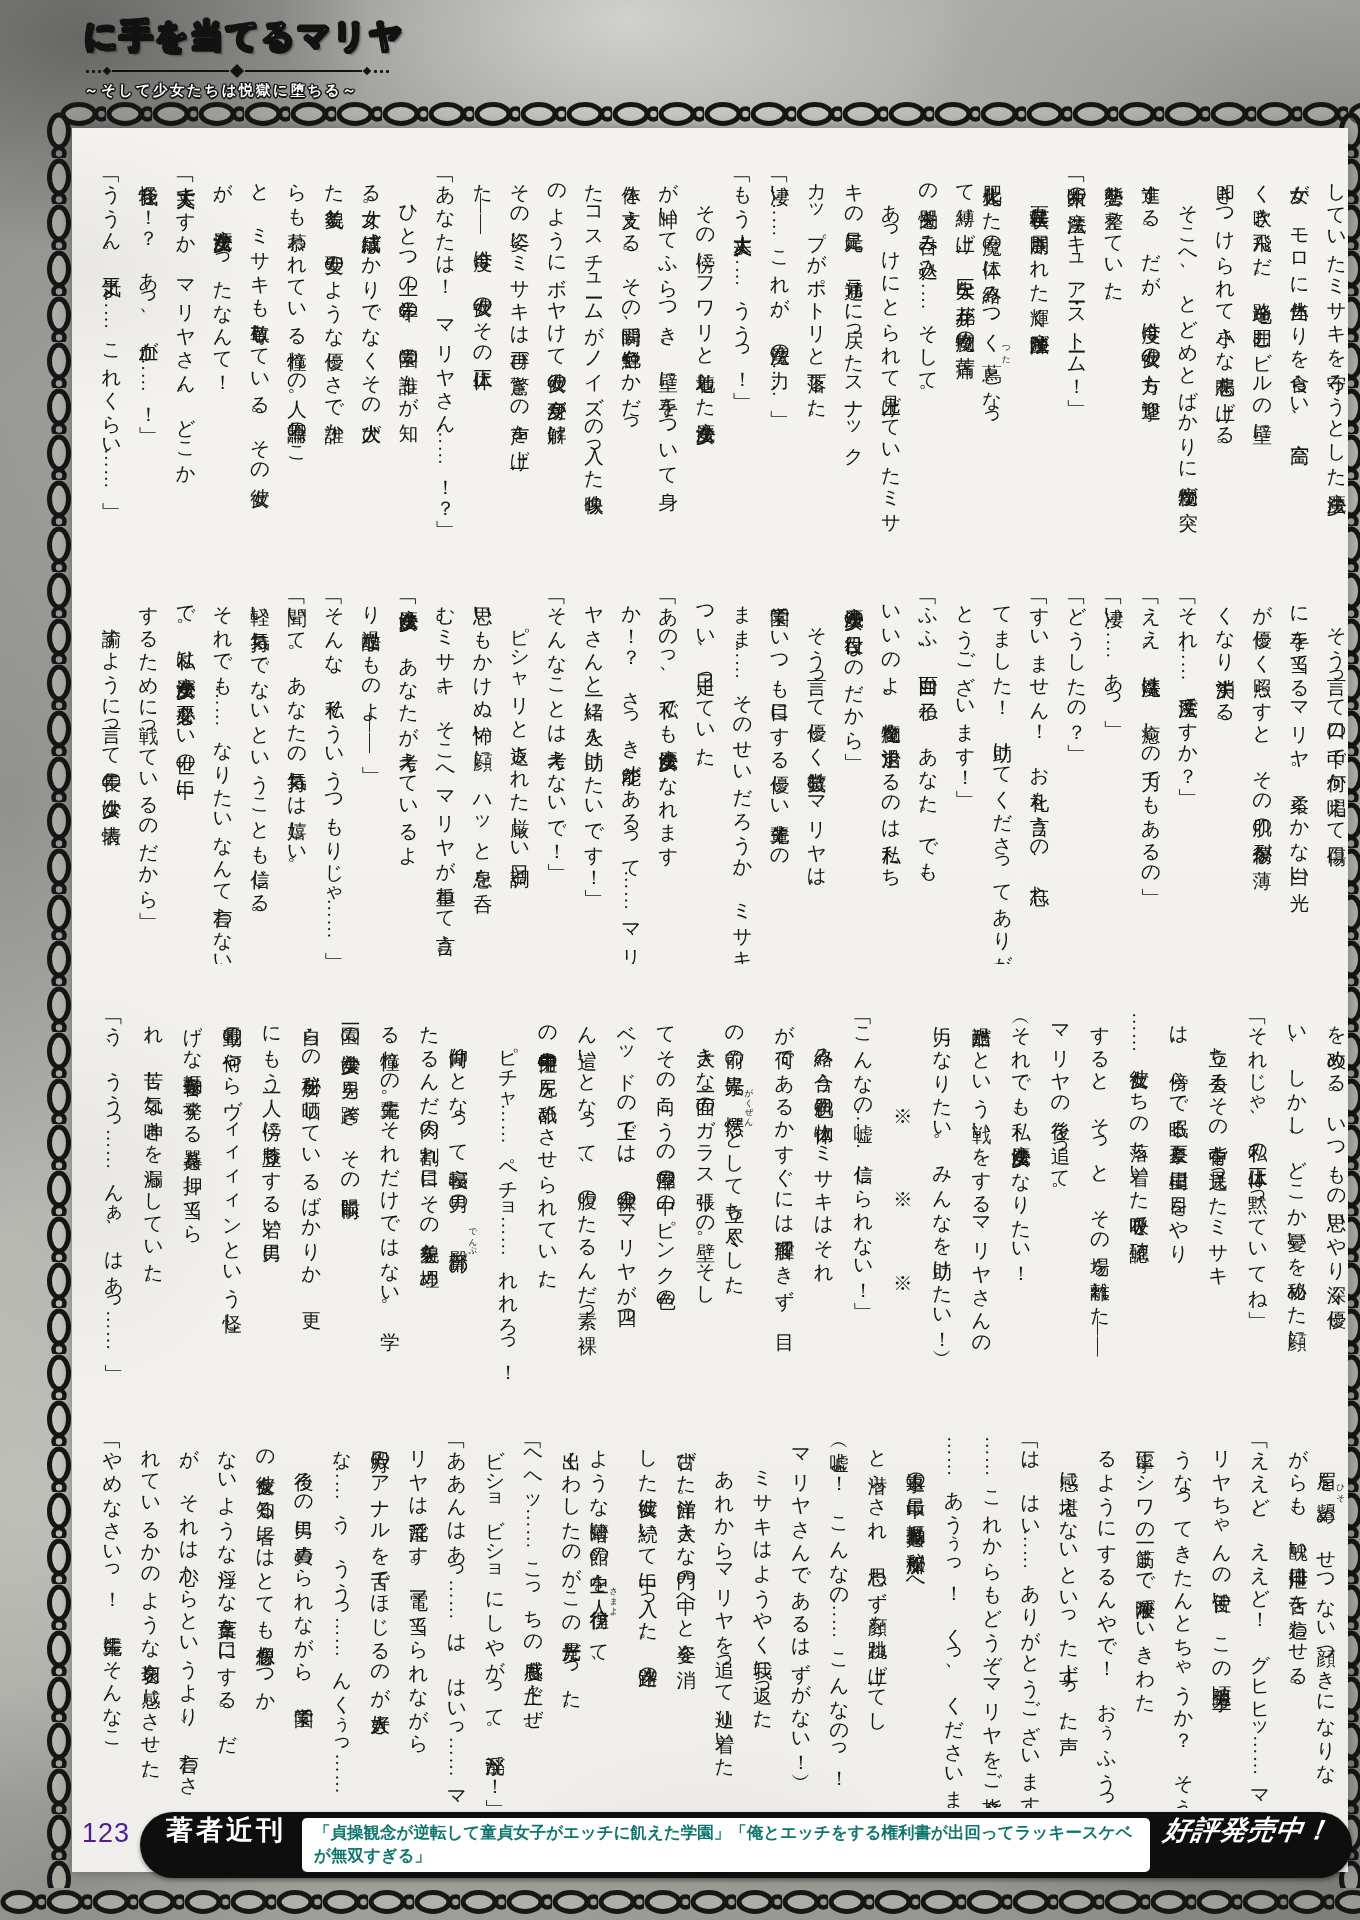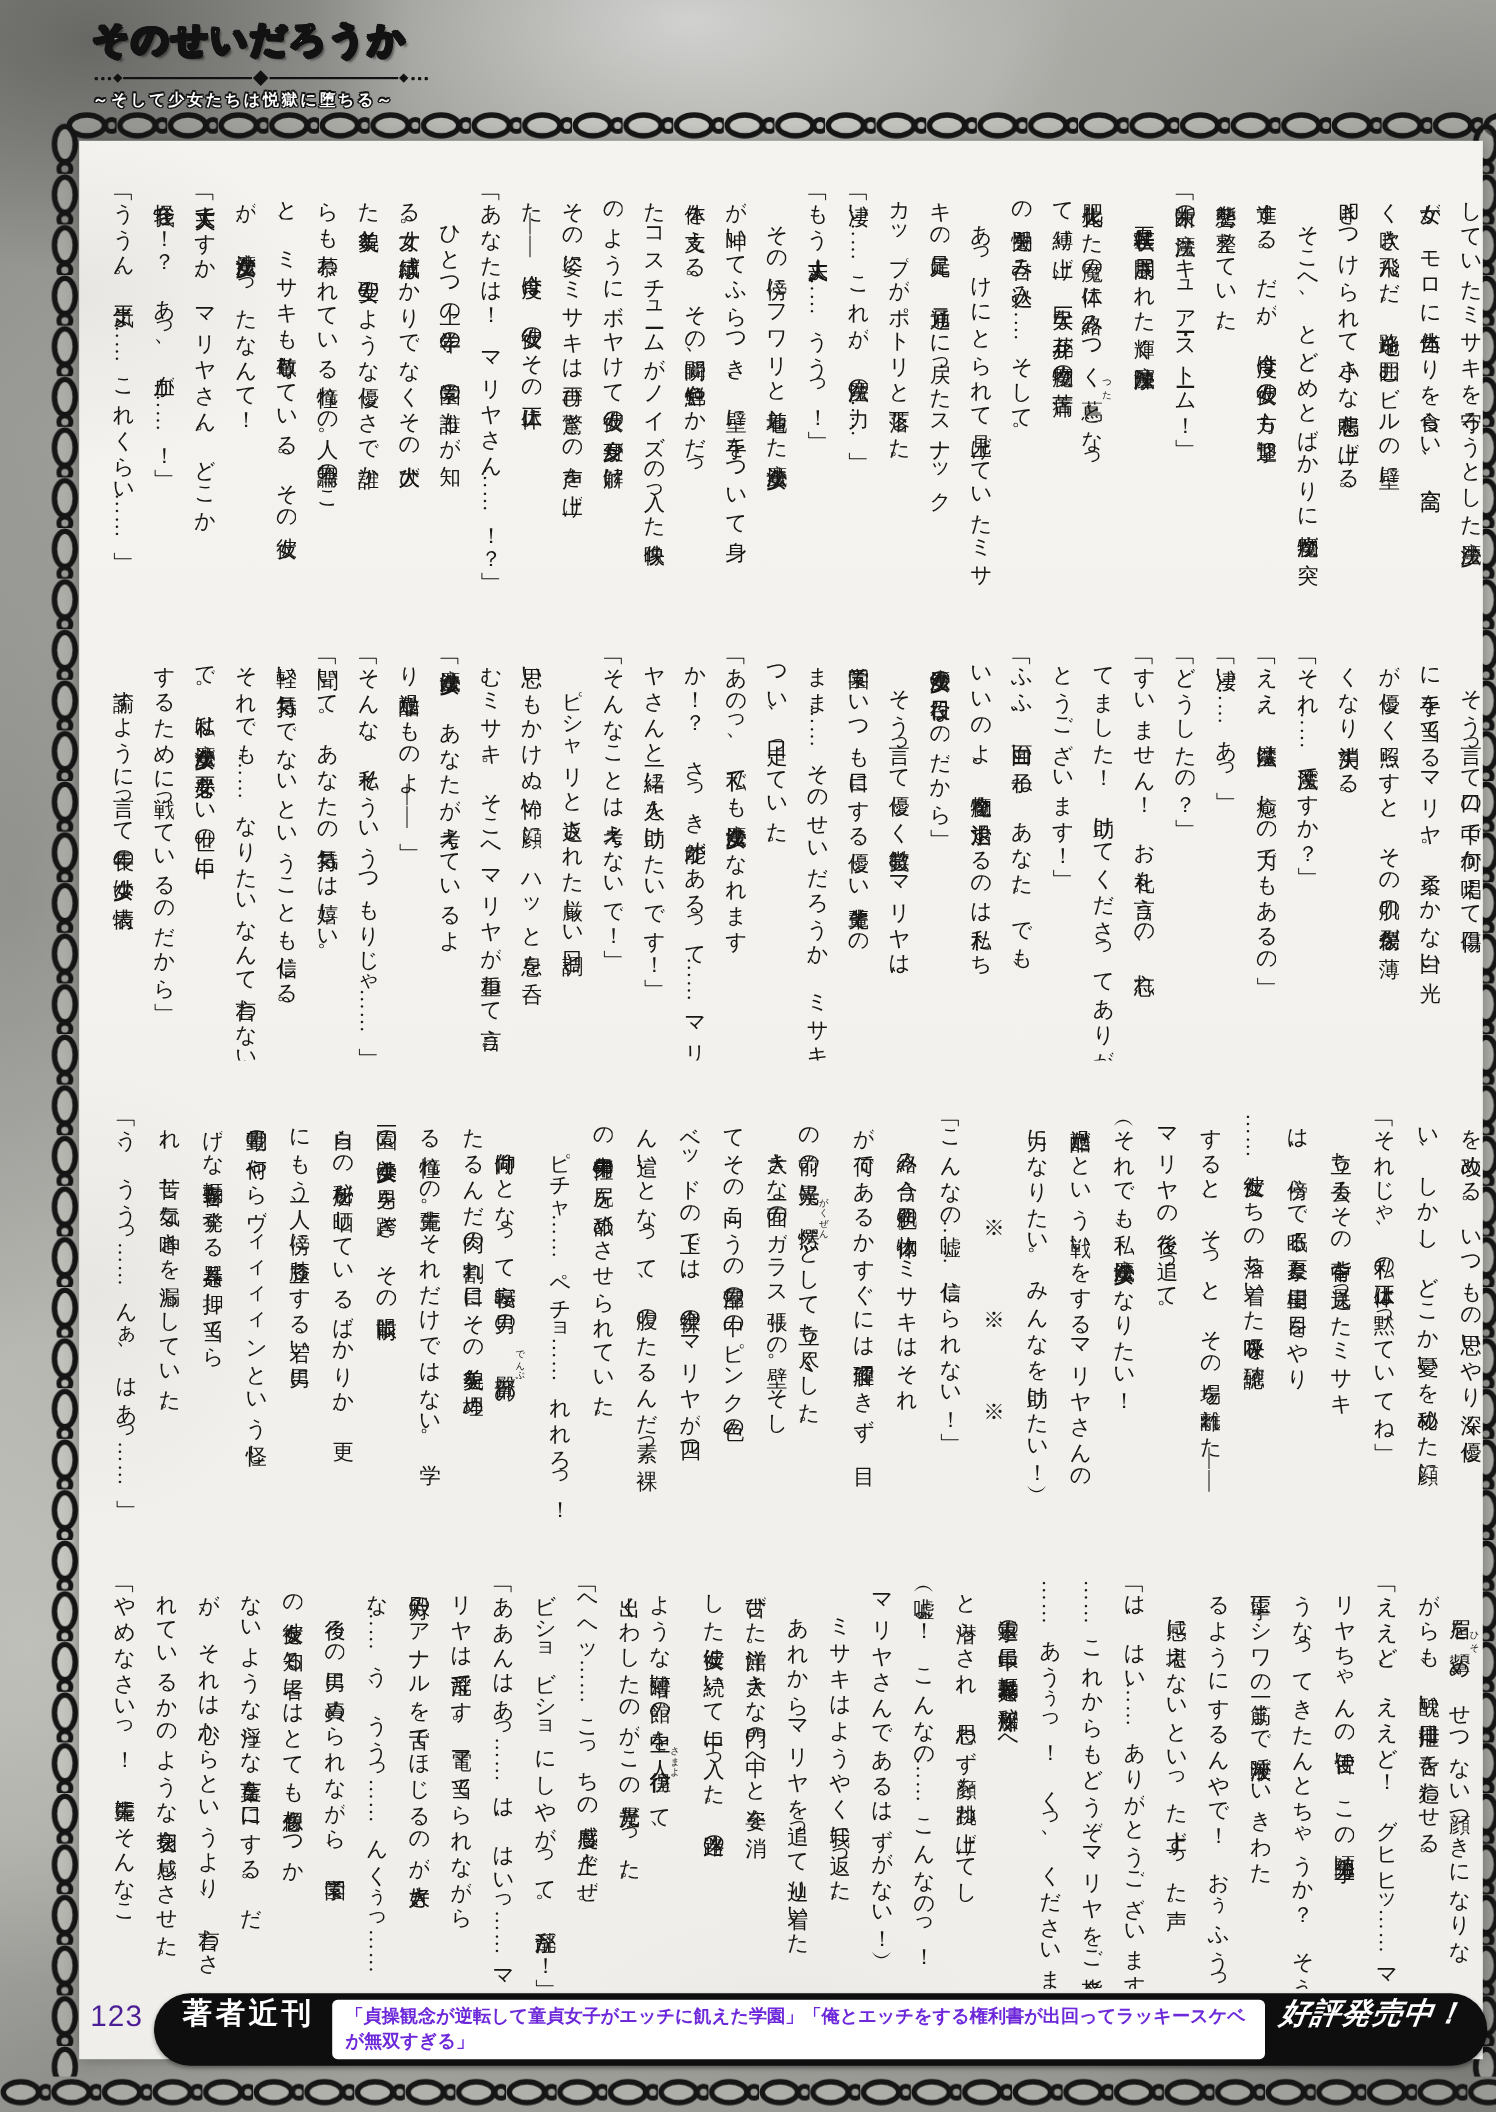--- a/index.html
+++ b/index.html
@@ -85,21 +85,21 @@
   }
   .author-label{
     color:#fff;font-weight:bold;font-size:27px;letter-spacing:3px;
     padding:0 16px 0 26px;white-space:nowrap;
   }
   .book-titles-box{
     flex:1;background:#ffffff;border-radius:5px;margin:6px 0;
     padding:3px 12px;min-height:48px;display:flex;align-items:center;
   }
   .book-titles{
-    font-size:16.5px;line-height:1.38;color:#6d28d9;font-weight:600;letter-spacing:0;
+    font-size:16.5px;line-height:1.38;color:#0f766e;font-weight:600;letter-spacing:0;
   }
   .promo-badge{
     color:#fff;font-weight:bold;font-size:27px;letter-spacing:1px;white-space:nowrap;
     padding:0 20px 0 14px;transform:skewX(-8deg);font-style:italic;
   }
 </style>
 </head>
 <body>
 
 <div class="bg-tex"></div>
@@ -125,21 +125,21 @@
   </defs>
   <rect width="26" height="1776" fill="url(#chV)"></rect>
 </svg>
 <svg class="chain chain-right" width="26" height="1776">
   <rect width="26" height="1776" fill="url(#chV)"></rect>
 </svg>
 
 <div class="paper"></div>
 
 <div class="title-block">
-  <div class="page-title">そのせいだろうか</div>
+  <div class="page-title">に手を当てるマリヤ</div>
   <div class="deco">
     <span class="dot"></span>
       <span class="dot"></span>
       <span class="dot"></span>
       <span class="dia-s"></span>
     <span class="line"></span>
       <span class="dia"></span>
       <span class="line"></span>
     <span class="dia-s"></span>
       <span class="dot"></span>

